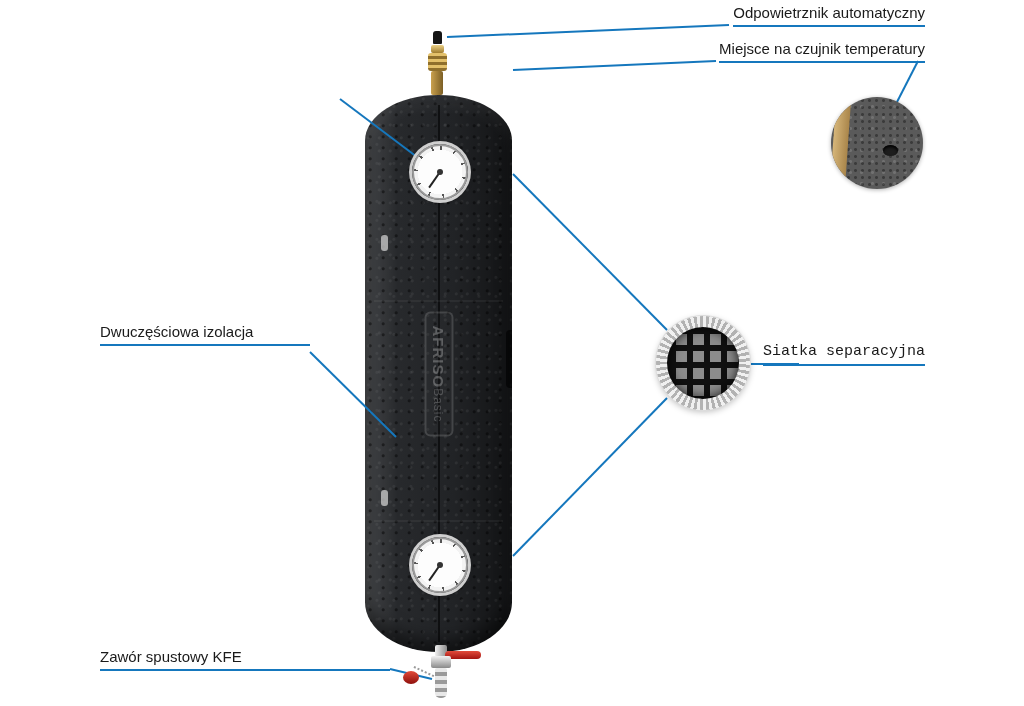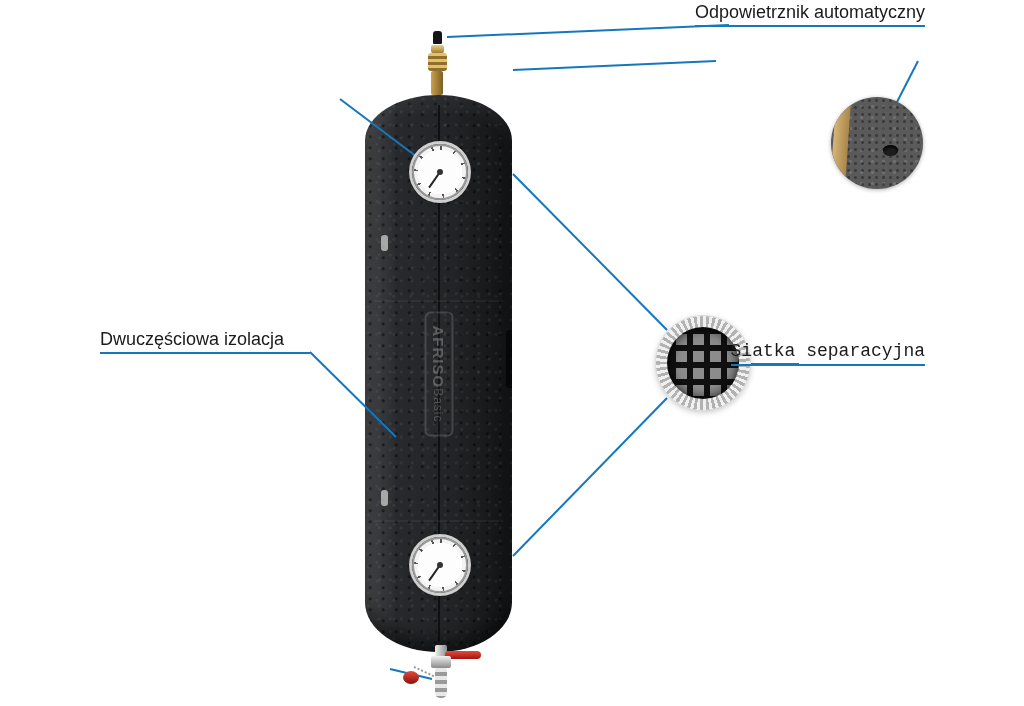--- a/index.html
+++ b/index.html
@@ -6,32 +6,32 @@
     --accent:#1577bd;
     --text:#1a1a1a;
   }
   *{box-sizing:border-box;margin:0;padding:0;}
   body{background:#fff;font-family:"Liberation Sans",sans-serif;}
   .stage{position:relative;width:1024px;height:706px;background:#fff;overflow:hidden;margin:0 auto;}
 
   
   .label{
     position:absolute;
-    font-size:18px;
+    font-size:15px;
     line-height:17px;
     color:var(--text);
     padding-bottom:4px;
     border-bottom:2px solid var(--accent);
     white-space:nowrap;
     z-index:6;
   }
   .lbl-air{right:99px;top:4px;}
   .lbl-temp{right:99px;top:40px;}
   .lbl-thermo{left:100px;top:78px;width:240px;}
-  .lbl-insul{left:100px;top:331px;width:210px;}
+  .lbl-insul{left:100px;top:323px;width:210px;}
   .lbl-mesh{right:99px;top:343px;font-family:Liberation Mono, monospace;}
   .lbl-drain{left:100px;top:648px;width:290px;}
 
   
   .lines{position:absolute;inset:0;z-index:3;pointer-events:none;}
   .lines line{stroke:var(--accent);stroke-width:2;}
 
   
   .device{
     position:absolute;left:365px;top:95px;width:147px;height:557px;
@@ -192,20 +192,26 @@
     <div class="if-hole"></div>
   </div>
 
   <div class="inset-mesh">
     <div class="im-grid"></div>
   </div>
 
   <div class="label lbl-air">
     <span>Odpowietrznik automatyczny</span>
   </div>
+  <div class="label lbl-temp">
+    <span>Miejsce na czujnik temperatury</span>
+  </div>
   <div class="label lbl-insul">
     <span>Dwuczęściowa izolacja</span>
   </div>
   <div class="label lbl-mesh">
     <span>Siatka separacyjna</span>
   </div>
+  <div class="label lbl-drain">
+    <span>Zawór spustowy KFE</span>
+  </div>
 
 </div>
 
 </body></html>

